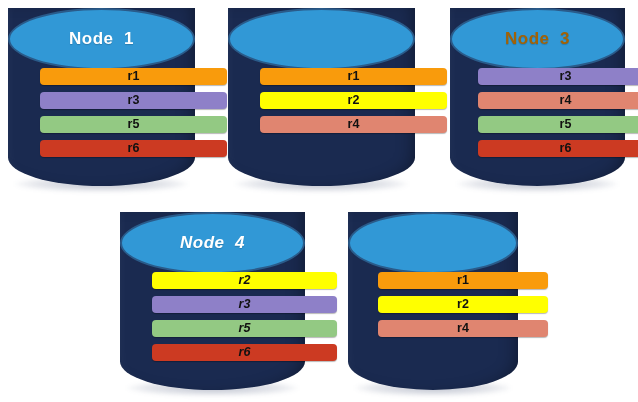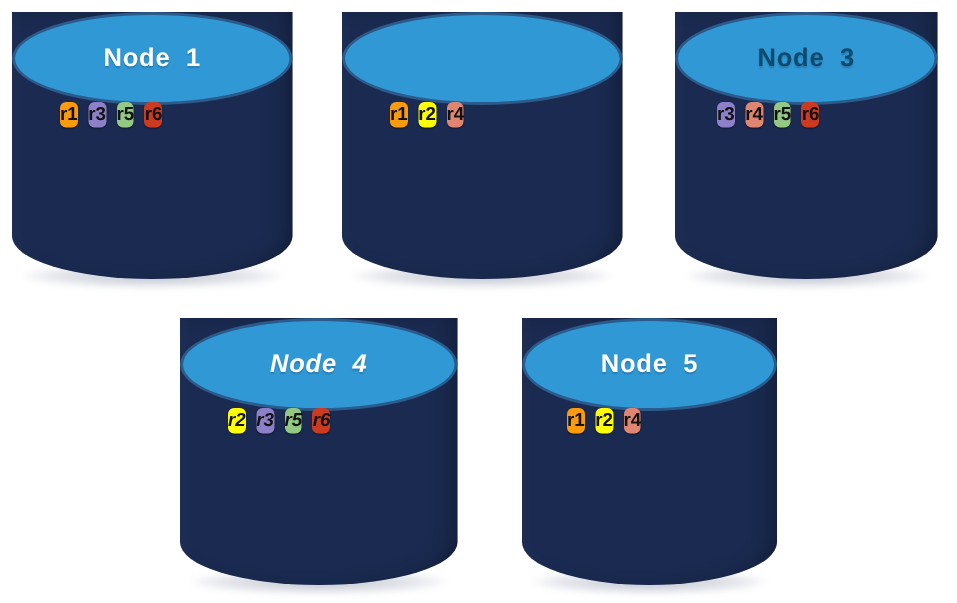--- a/index.html
+++ b/index.html
@@ -92,21 +92,21 @@
     pointer-events: none;
   }
 
   
   .records {
     position: absolute;
     left: 0;
     top: 0;
     width: 100%;
     display: flex;
-    flex-direction: row;
+    flex-direction: column;
   }
 
   .record-bar {
     position: relative;
     height: 17px;
     border-radius: 4px;
     display: flex;
     align-items: center;
     justify-content: center;
     color: #111111;
@@ -147,21 +147,21 @@
       <div class="record-bar" style="background-color: rgb(249, 155, 12); color: rgb(17, 17, 17);">r1</div>
       <div class="record-bar" style="background-color: rgb(255, 255, 0); color: rgb(17, 17, 17);">r2</div>
       <div class="record-bar" style="background-color: rgb(224, 133, 112); color: rgb(17, 17, 17);">r4</div>
     </div>
   </div>
 
   <div class="node row-top" style="left:450px; top:8px; width:175px; height:178px;">
     <div class="node-shadow"></div>
     <div class="node-body" style="background-color: rgb(26, 42, 80);"></div>
     <div class="node-top" style="background-color: rgb(49, 152, 214); border-color: rgb(42, 91, 138);"></div>
-    <div class="node-title" style="color: #0c4a6e;">Node  3</div>
+    <div class="node-title" style="color: #a16207;">Node  3</div>
     <div class="records" style="padding:60px 28px 0 28px; gap:7px;">
       <div class="record-bar" style="background-color: rgb(142, 128, 200); color: rgb(17, 17, 17);">r3</div>
       <div class="record-bar" style="background-color: rgb(224, 133, 112); color: rgb(17, 17, 17);">r4</div>
       <div class="record-bar" style="background-color: rgb(147, 201, 131); color: rgb(17, 17, 17);">r5</div>
       <div class="record-bar" style="background-color: rgb(204, 58, 34); color: rgb(17, 17, 17);">r6</div>
     </div>
   </div>
 
   <div class="node row-bottom" style="left:120px; top:212px; width:185px; height:178px;font-style:italic;">
     <div class="node-shadow"></div>
@@ -173,21 +173,20 @@
       <div class="record-bar" style="background-color: rgb(142, 128, 200); color: rgb(17, 17, 17);">r3</div>
       <div class="record-bar" style="background-color: rgb(147, 201, 131); color: rgb(17, 17, 17);">r5</div>
       <div class="record-bar" style="background-color: rgb(204, 58, 34); color: rgb(17, 17, 17);">r6</div>
     </div>
   </div>
 
   <div class="node row-bottom" style="left:348px; top:212px; width:170px; height:178px;">
     <div class="node-shadow"></div>
     <div class="node-body" style="background-color: rgb(26, 42, 80);"></div>
     <div class="node-top" style="background-color: rgb(49, 152, 214); border-color: rgb(42, 91, 138);"></div>
-    <div class="node-title" style="color: rgb(255, 255, 255);">Node  5</div>
     <div class="records" style="padding:60px 30px 0 30px; gap:7px;">
       <div class="record-bar" style="background-color: rgb(249, 155, 12); color: rgb(17, 17, 17);">r1</div>
       <div class="record-bar" style="background-color: rgb(255, 255, 0); color: rgb(17, 17, 17);">r2</div>
       <div class="record-bar" style="background-color: rgb(224, 133, 112); color: rgb(17, 17, 17);">r4</div>
     </div>
   </div>
 
 </div>
 
 </body></html>

